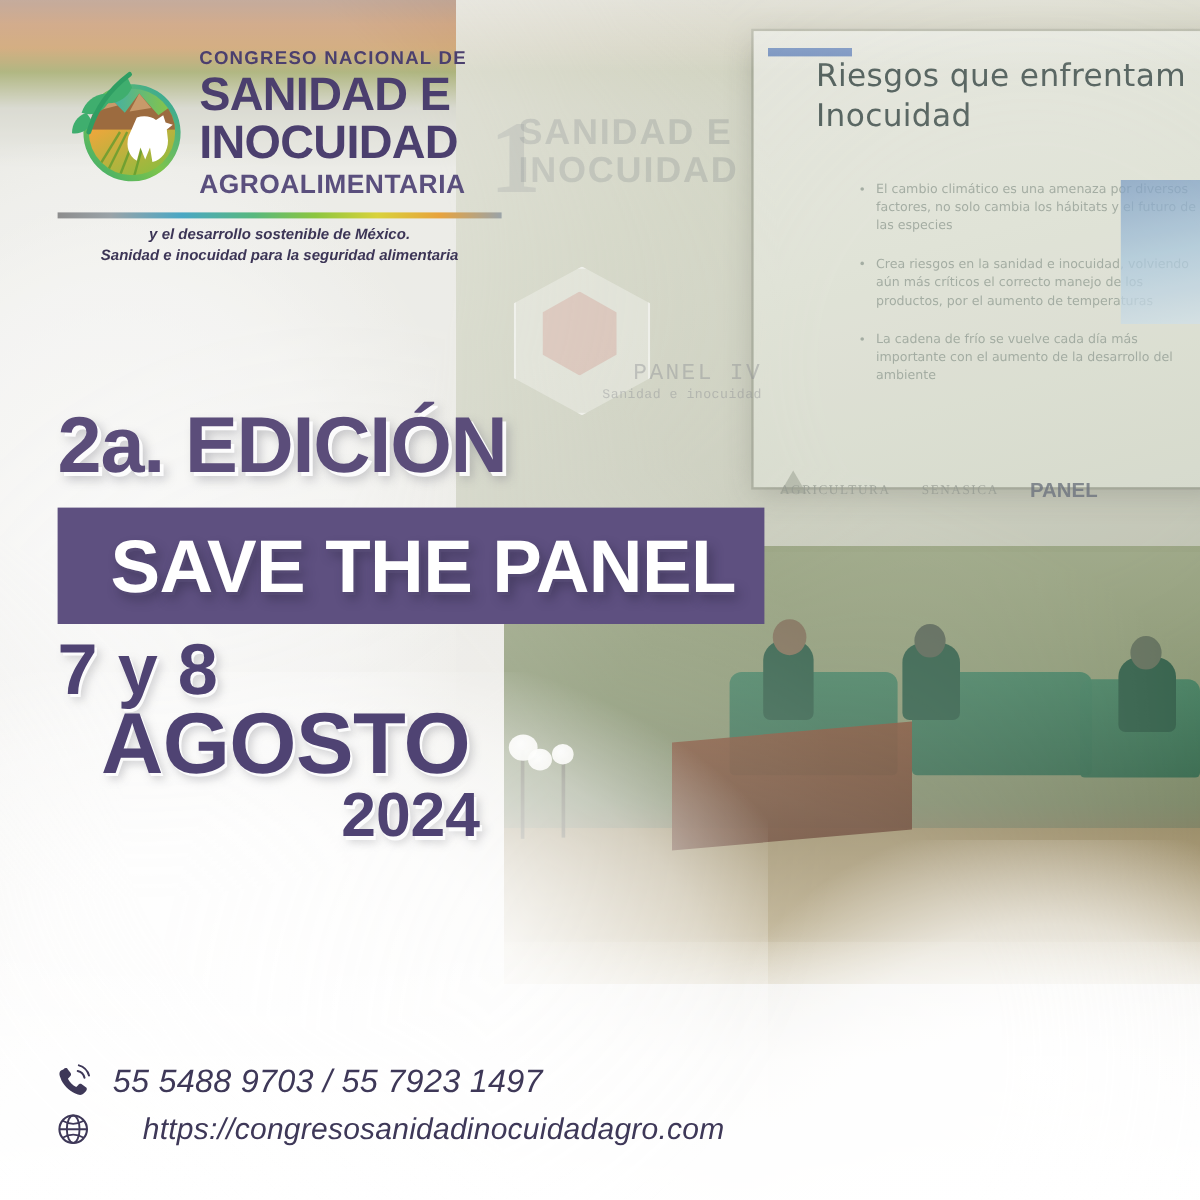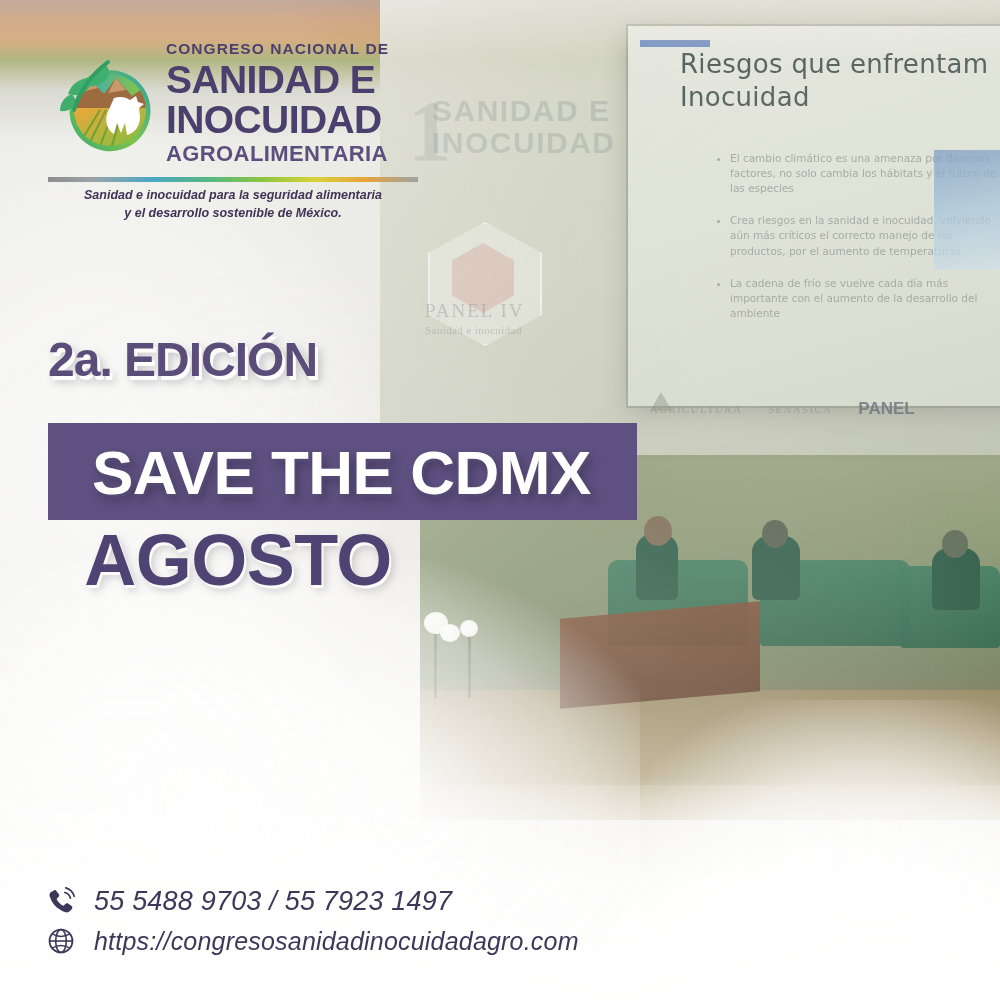--- a/index.html
+++ b/index.html
@@ -61,22 +61,22 @@
     line-height:1.05;letter-spacing:1.5px;color:rgba(120,125,130,.28);}
   .wm-one{position:absolute;left:408px;top:88px;font-size:86px;font-weight:bold;
     color:rgba(120,125,130,.22);font-family:"Liberation Serif",serif;line-height:1;}
   .hexagon{position:absolute;left:428px;top:222px;width:110px;height:120px;
     background:rgba(255,255,255,.30);
     clip-path:polygon(50% 0%,100% 25%,100% 75%,50% 100%,0% 75%,0% 25%);
     border:2px solid rgba(255,255,255,.45);}
   .hex-inner{position:absolute;left:452px;top:243px;width:62px;height:70px;
     background:rgba(201,136,122,.35);
     clip-path:polygon(50% 0%,100% 25%,100% 75%,50% 100%,0% 75%,0% 25%);}
-  .panel-label{position:absolute;left:425px;top:300px;width:210px;text-align:left;
-    font-family:Liberation Serif, serif;color:rgba(130,132,138,.45);}
+  .panel-label{position:absolute;left:425px;top:300px;width:210px;text-align:right;
+    font-family:Liberation Mono, monospace;color:rgba(130,132,138,.45);}
   .panel-label .p1{font-size:19px;letter-spacing:2px;}
   .panel-label .p2{font-size:11px;letter-spacing:.4px;margin-top:2px;}
   
   .fog{position:absolute;pointer-events:none;}
   .fog-bl{left:-120px;top:560px;width:760px;height:520px;
     background:radial-gradient(ellipse at 45% 50%,rgba(255,255,255,.96) 0%,rgba(255,255,255,.85) 35%,rgba(255,255,255,.45) 62%,rgba(255,255,255,0) 80%);}
   .fog-l{left:-180px;top:120px;width:560px;height:720px;
     background:radial-gradient(ellipse at 50% 50%,rgba(250,250,250,.85) 0%,rgba(250,250,250,.5) 48%,rgba(255,255,255,0) 76%);}
   .fog-b{left:0;top:780px;width:1000px;height:260px;
     background:linear-gradient(180deg,rgba(255,255,255,0) 0%,rgba(255,255,255,.78) 40%,rgba(255,255,255,.97) 75%,#fff 100%);}
@@ -100,21 +100,21 @@
     color:#4b3f6e;font-family:"Liberation Sans",sans-serif;margin-top:3px;}
   .l-agro{font-size:22px;font-weight:bold;letter-spacing:.4px;color:#5a4f7d;
     font-family:"Liberation Sans",sans-serif;margin-top:2px;}
   .rule{position:absolute;left:0;top:137px;width:370px;height:5px;
     background:linear-gradient(90deg,#8d8d8d 0%,#9aa3a8 12%,#4aa7c4 28%,#57b87f 44%,#8cc63f 58%,#d9d23a 72%,#e8a33d 86%,#9aa3a8 100%);}
   .tagline{position:absolute;left:0;top:146px;width:370px;text-align:center;
     font-family:"Liberation Sans",sans-serif;font-style:italic;font-weight:bold;
     font-size:12.5px;line-height:1.45;color:#3c3556;}
   
   .edicion{position:absolute;left:48px;top:332px;
-    font-family:"Liberation Sans",sans-serif;font-weight:bold;font-size:48px;
+    font-family:"Liberation Sans",sans-serif;font-weight:bold;font-size:66px;
     letter-spacing:-1px;color:#5b4d7a;
     text-shadow:3px 4px 0 rgba(255,255,255,.92), 5px 6px 9px rgba(120,120,130,.45);}
   .band{position:absolute;left:48px;top:423px;width:589px;height:97px;
     background:#5e5080;}
   .save{position:absolute;left:92px;top:437px;
     font-family:"Liberation Sans",sans-serif;font-weight:bold;font-size:62px;
     letter-spacing:-.5px;color:#ffffff;
     text-shadow:2px 3px 0 rgba(90,78,120,.55), 4px 6px 10px rgba(40,35,60,.45);}
   
   .date-wrap{position:absolute;left:48px;top:528px;width:380px;}
@@ -130,21 +130,21 @@
     text-shadow:2px 3px 0 rgba(255,255,255,.9),4px 5px 8px rgba(120,120,130,.35);text-align:center;}
   .d-year{font-family:"Liberation Sans",sans-serif;font-weight:bold;font-size:52px;
     color:#4f4373;line-height:1;text-align:right;width:352px;margin-top:-2px;
     text-shadow:2px 3px 0 rgba(255,255,255,.9),4px 5px 8px rgba(120,120,130,.35);}
   
   .footer{position:absolute;left:44px;top:884px;width:640px;}
   .f-row{display:flex;align-items:center;gap:16px;margin-bottom:6px;}
   .f-ico{width:34px;height:34px;flex:0 0 34px;display:flex;align-items:center;justify-content:center;}
   .f-text{font-family:"Liberation Sans",sans-serif;font-style:italic;
     font-size:27px;color:#3e3858;letter-spacing:.2px;}
-  .f-text.url{font-size:25px;}
+  .f-text.url{font-size:25px;margin-left:25px;}
 </style>
 </head>
 <body>
 
 <div id="poster">
 
   <div class="bg-base"></div>
   <div class="bg-room"></div>
 
   <div class="screen"></div>
@@ -248,33 +248,35 @@
       </svg>
     </div>
     <div class="logo-text">
       <div class="l-congreso">CONGRESO NACIONAL DE</div>
       <div class="l-main">SANIDAD E</div>
       <div class="l-main">INOCUIDAD</div>
       <div class="l-agro">AGROALIMENTARIA</div>
     </div>
     <div class="rule"></div>
     <div class="tagline">
+      <div>y el desarrollo sostenible de México.</div>
       <div>Sanidad e inocuidad para la seguridad alimentaria</div>
-      <div>y el desarrollo sostenible de México.</div>
     </div>
   </div>
 
   <div class="edicion">2a. EDICIÓN</div>
   <div class="band"></div>
-  <div class="save">SAVE THE CDMX</div>
+  <div class="save">SAVE THE PANEL</div>
 
   <div class="date-wrap">
     <div class="row1">
+      <div class="d-days">7 y 8</div>
     </div>
     <div class="d-month">AGOSTO</div>
+    <div class="d-year">2024</div>
   </div>
 
   <div class="footer">
     <div class="f-row">
       <span class="f-ico">
         <svg viewBox="0 0 34 34" width="32" height="32">
           <path d="M8,7 c2,-2 4,-2 5,0 l3,4 c1,2 0,3 -1,4 l-2,2 c2,4 5,7 9,9 l2,-2 c1,-1 2,-2 4,-1 l4,3 c2,1 2,3 0,5 l-2,2 c-2,2 -5,2 -9,0 C14,30 7,23 5,16 3,12 4,9 6,8 Z" fill="#3e3858" transform="scale(.82) translate(2,1)"></path>
           <path d="M21,8 a8,8 0 0 1 6,6" fill="none" stroke="#3e3858" stroke-width="1.8" stroke-linecap="round"></path>
           <path d="M22,3 a13,13 0 0 1 9,9" fill="none" stroke="#3e3858" stroke-width="1.8" stroke-linecap="round"></path>
         </svg>

